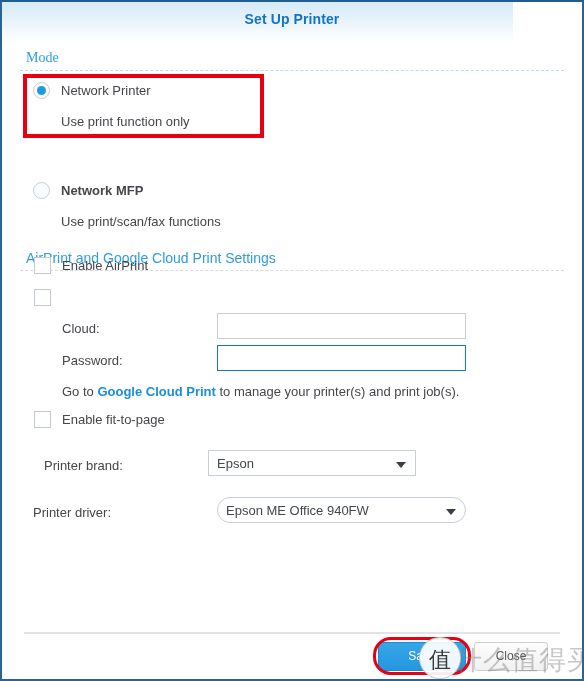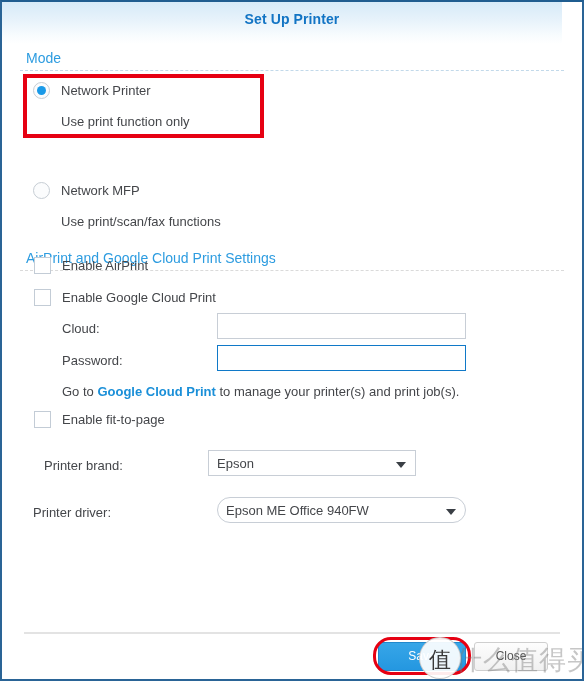--- a/index.html
+++ b/index.html
@@ -24,21 +24,21 @@
     border-top: 2px solid #1f5d90;
     border-bottom: 2px solid #2a6496;
     background: #ffffff;
     overflow: hidden;
   }
 
   
   #header {
     position: absolute;
     left: 0; top: 0;
-    width: 560px;
+    width: 511px;
     height: 42px;
     background: linear-gradient(to bottom, #d6eaf8 0%, #e8f3fb 45%, #f8fcfe 80%, #ffffff 100%);
   }
   #title {
     position: absolute;
     left: 0; top: 9px;
     width: 580px;
     text-align: center;
     font-size: 14px;
     font-weight: bold;
@@ -255,40 +255,39 @@
 <body>
 
 <div id="window">
 
   <div id="header">
     <div id="title">Set Up Printer</div>
   </div>
 
   <div id="content">
 
-    <div class="section-head" style="left:24px; top:6px;">Mode</div>
+    <div class="section-head" style="left:24px; top:6px;font-family:Liberation Serif, serif;">Mode</div>
     <div class="divider blue" style="left:18px; top:26px; width:544px;"></div>
 
     <div class="radio checked" style="left:31px; top:38px;"></div>
     <div class="label" style="left:59px; top:39px;">Network Printer</div>
     <div class="sublabel" style="left:59px; top:70px;">Use print function only</div>
 
     <div class="radio" style="left:31px; top:138px;"></div>
-    <div class="label" style="left:59px; top:139px;">Network MFP</div>
+    <div class="label" style="left:59px; top:139px;font-weight:bold;">Network MFP</div>
     <div class="sublabel" style="left:59px; top:170px;">Use print/scan/fax functions</div>
 
     <div class="section-head" style="left:24px; top:206px;">AirPrint and Google Cloud Print Settings</div>
 
     <div class="divider grey" style="left:18px; top:226px; width:544px;"></div>
 
     <div class="checkbox" style="left:32px; top:213px;"></div>
     <div class="label" style="left:60px; top:214px;">Enable AirPrint</div>
 
     <div class="checkbox" style="left:32px; top:245px;"></div>
-    <div class="label" style="left:60px; top:246px;">Enable Google Cloud Print</div>
 
     <div class="label" style="left:60px; top:277px;">Cloud:</div>
     <input class="textinput" style="left: 215px; top: 269px; width: 249px;" type="text" placeholder="">
 
     <div class="label" style="left:60px; top:309px;">Password:</div>
     <input class="textinput focused" style="left: 215px; top: 301px; width: 249px;" type="password" placeholder="">
 
     <div class="linkrow" style="left:60px; top:340px;"><span>Go to </span><a href="#">Google Cloud Print</a><span> to manage your printer(s) and print job(s).</span></div>
 
     <div class="checkbox" style="left:32px; top:367px;"></div>

